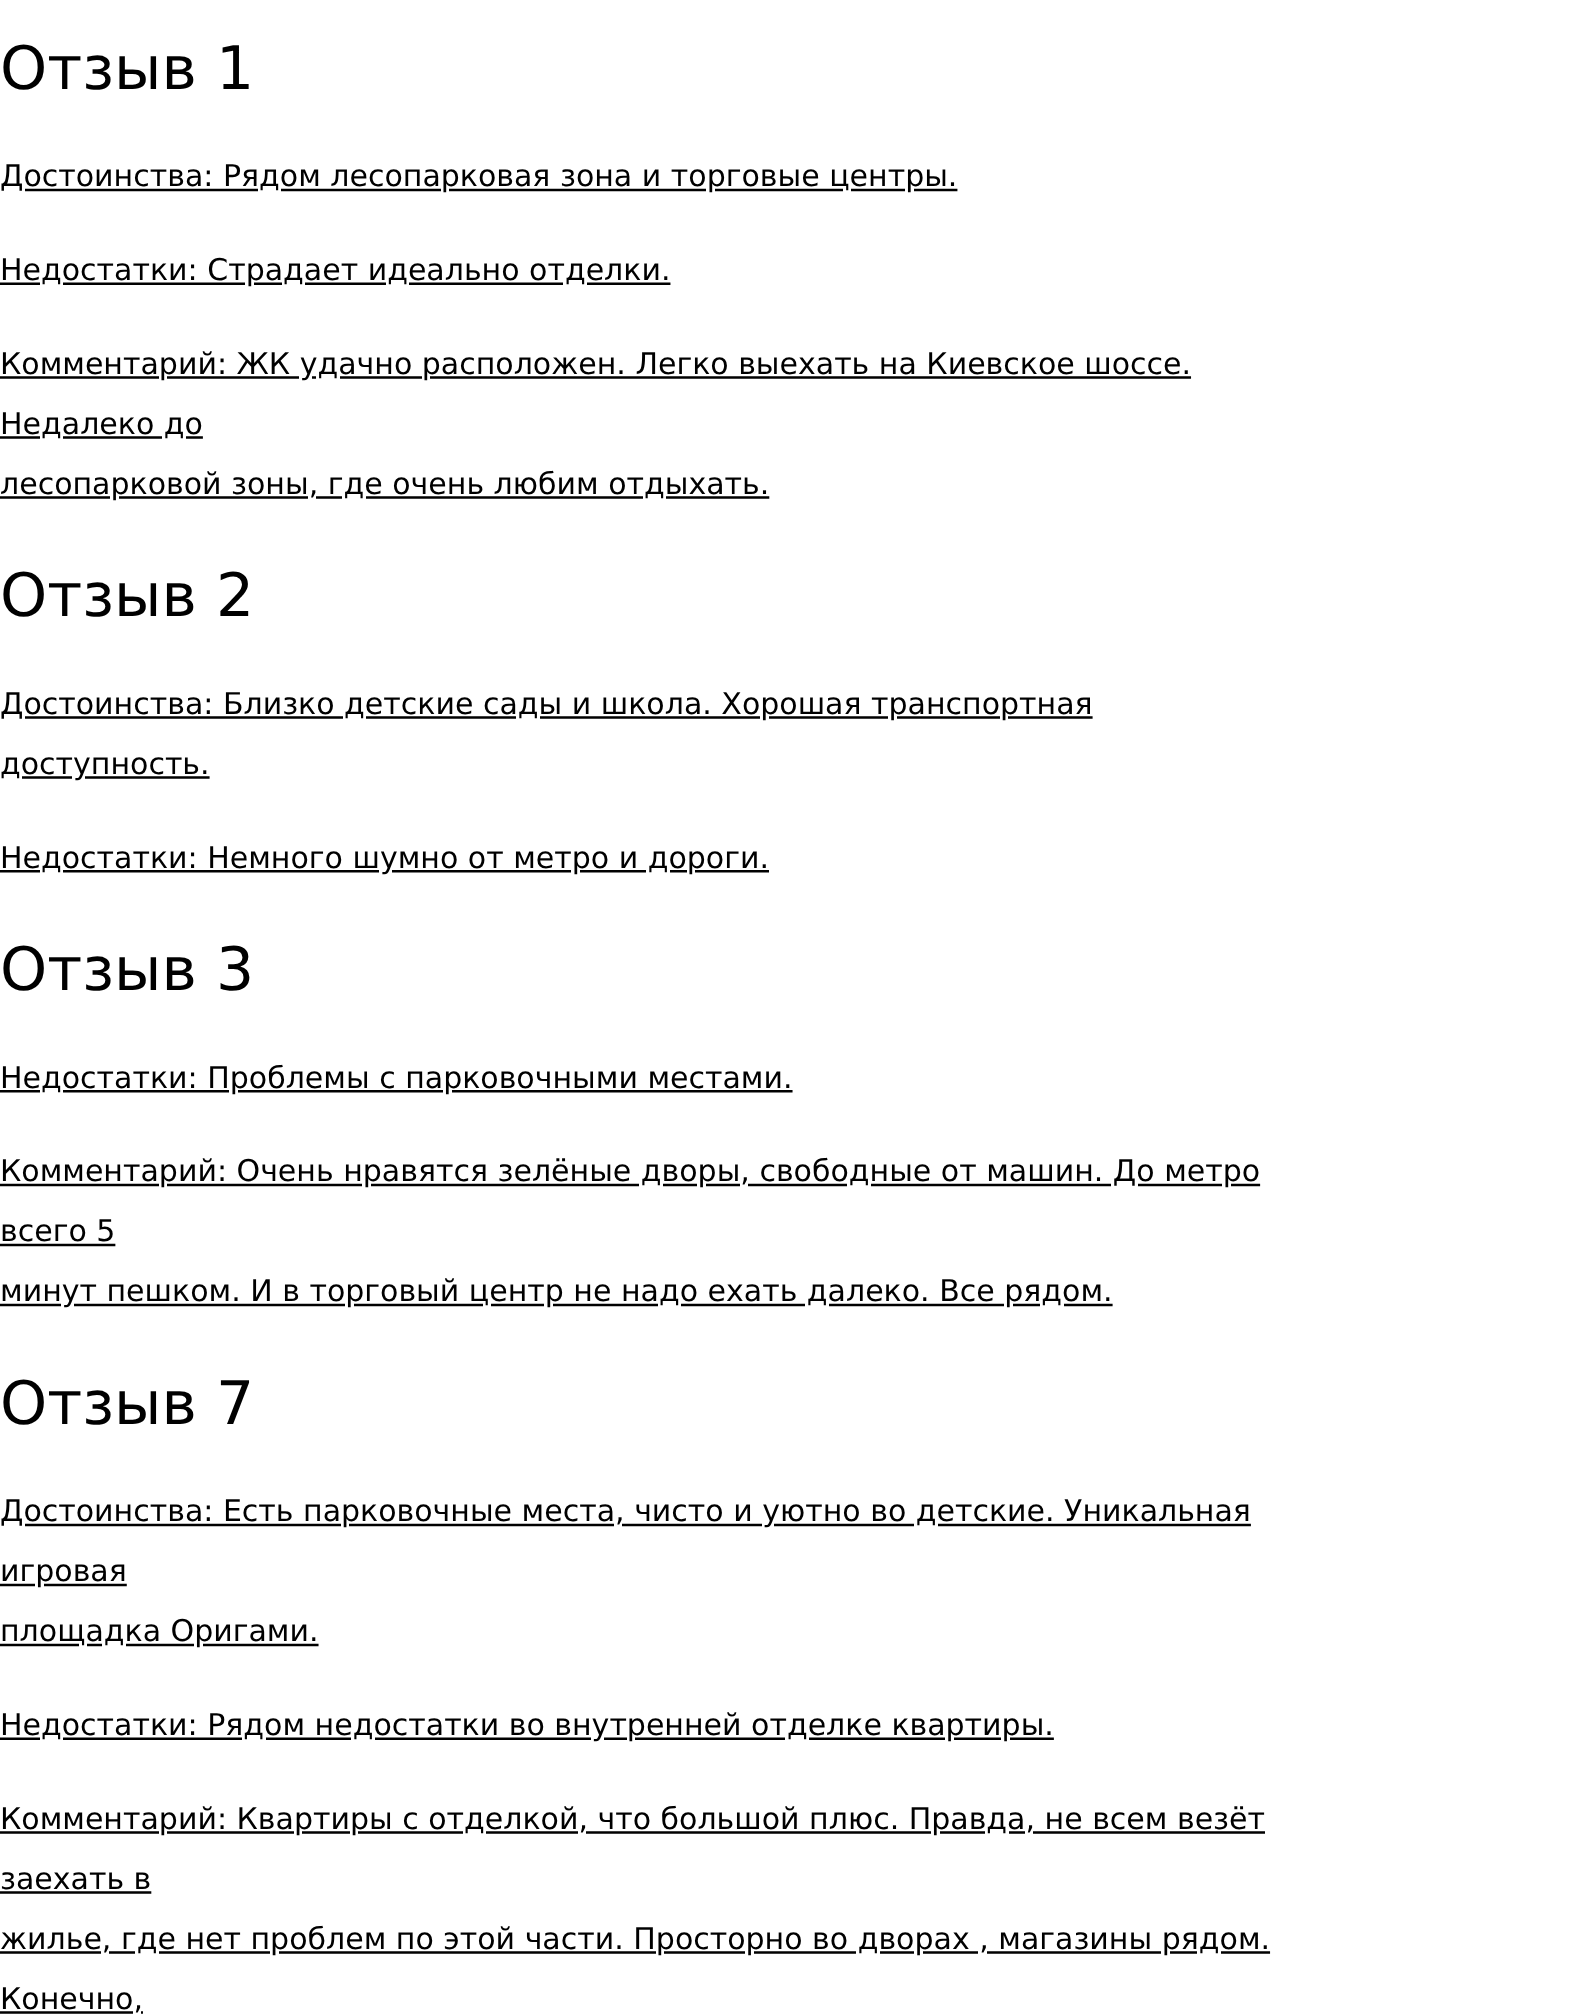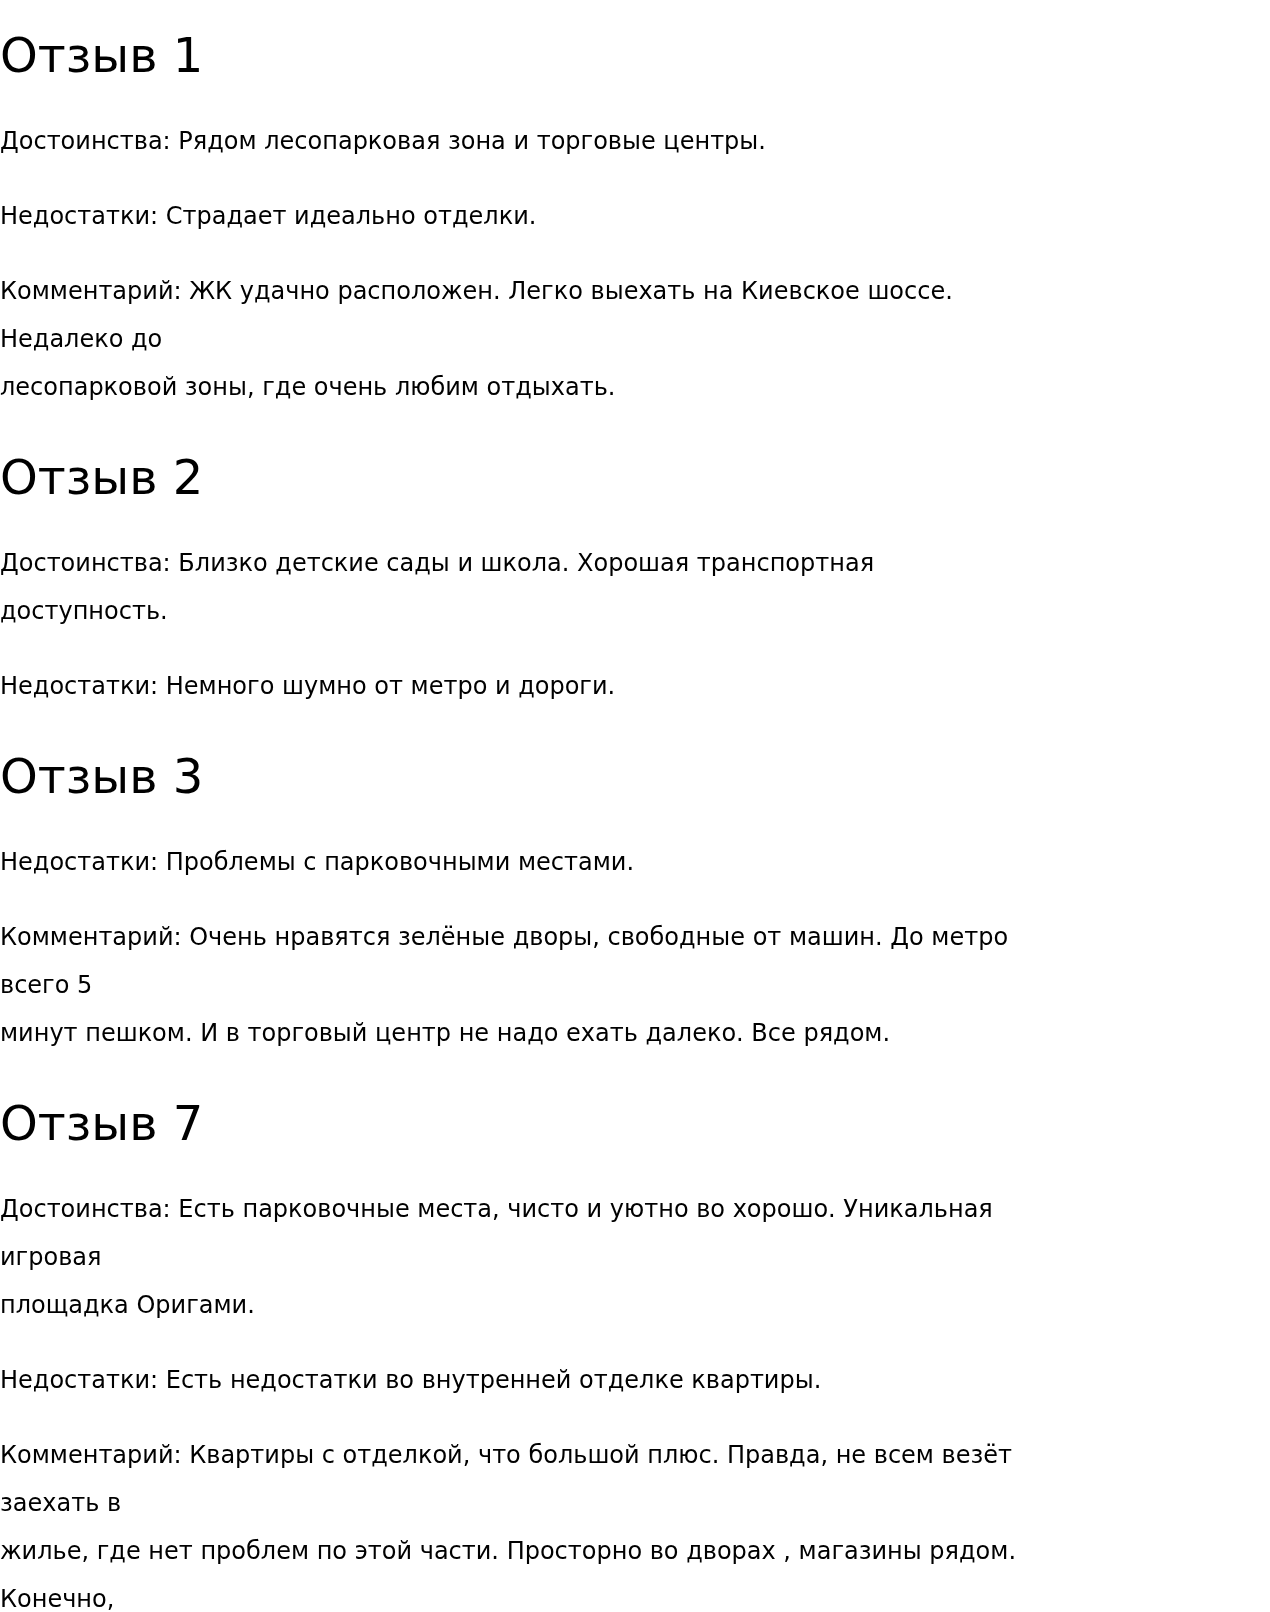--- a/index.html
+++ b/index.html
@@ -26,20 +26,21 @@
     font-weight: 400;
     margin: 38px 0 34px 0;
     letter-spacing: 0;
   }
   section.review:first-child h1.review-title {
     margin-top: 0;
   }
   p.review-par {
     margin: 27px 0;
     white-space: pre-line; 
+    text-decoration: underline;
   }
 </style>
 </head>
 <body>
 
 <main class="doc">
 
   <section class="review">
     <h1 class="review-title">Отзыв 1</h1>
     <p class="review-par">Достоинства: Рядом лесопарковая зона и торговые центры.</p>
@@ -56,21 +57,21 @@
 
   <section class="review">
     <h1 class="review-title">Отзыв 3</h1>
     <p class="review-par">Недостатки: Проблемы с парковочными местами.</p>
     <p class="review-par">Комментарий: Очень нравятся зелёные дворы, свободные от машин. До метро всего 5
 минут пешком. И в торговый центр не надо ехать далеко. Все рядом.</p>
   </section>
 
   <section class="review">
     <h1 class="review-title">Отзыв 7</h1>
-    <p class="review-par">Достоинства: Есть парковочные места, чисто и уютно во хорошо. Уникальная игровая
+    <p class="review-par">Достоинства: Есть парковочные места, чисто и уютно во детские. Уникальная игровая
 площадка Оригами.</p>
-    <p class="review-par">Недостатки: Есть недостатки во внутренней отделке квартиры.</p>
+    <p class="review-par">Недостатки: Рядом недостатки во внутренней отделке квартиры.</p>
     <p class="review-par">Комментарий: Квартиры с отделкой, что большой плюс. Правда, не всем везёт заехать в
 жилье, где нет проблем по этой части. Просторно во дворах , магазины рядом. Конечно,
 не все идеально, но жить с комфортом можно.</p>
   </section>
 
 </main>
 
 </body></html>

